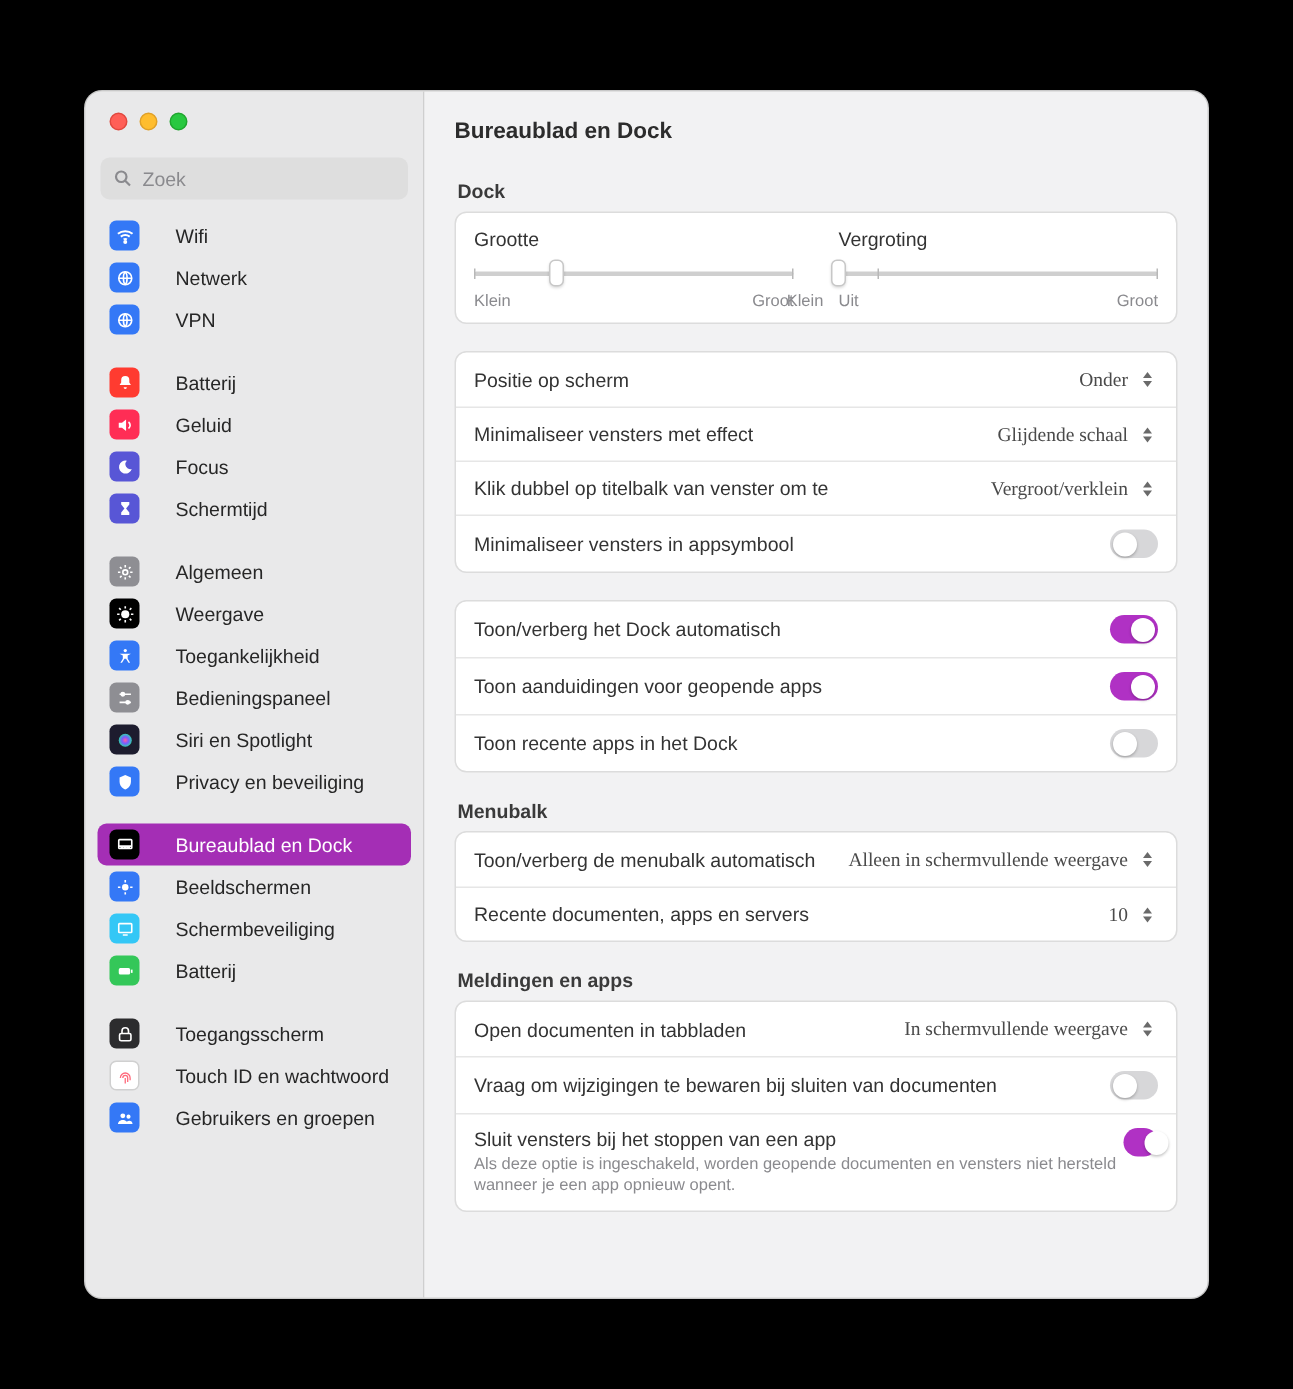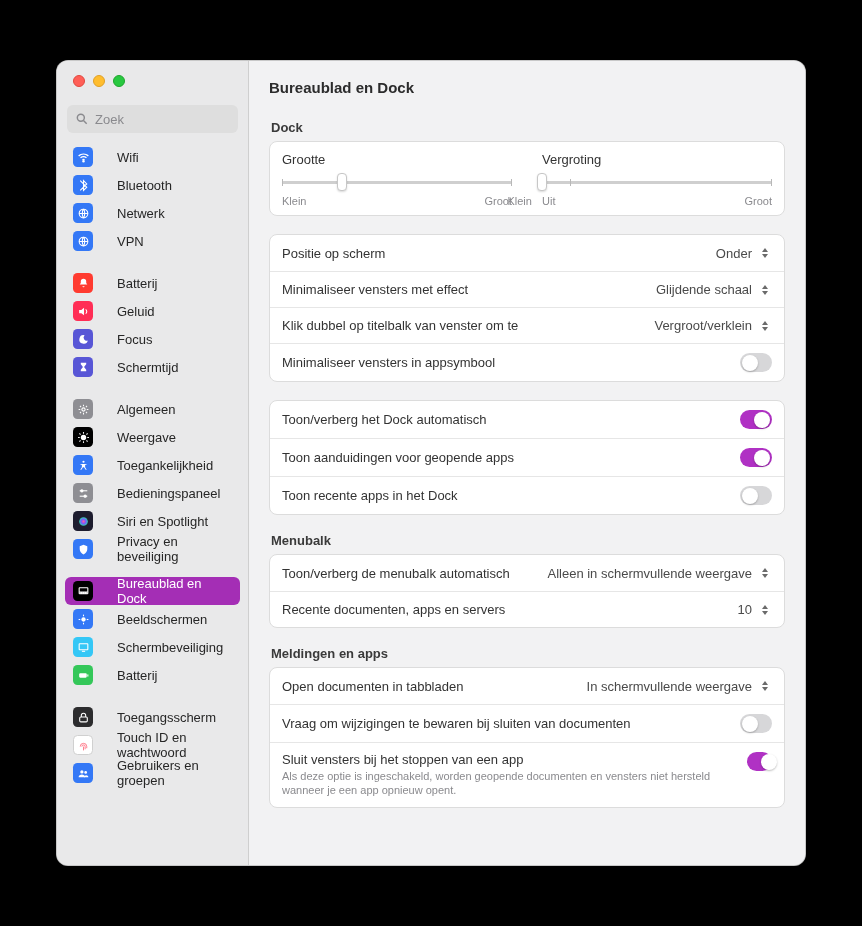--- a/index.html
+++ b/index.html
@@ -18,21 +18,21 @@
     height: 806px;
     background: #ececec;
     border-radius: 12px;
     box-shadow: 0 20px 60px rgba(0,0,0,.5);
     display:flex;
     overflow:hidden;
     border:1px solid rgba(0,0,0,.15);
   }
   
   .sidebar {
-    width: 192px;
+    width: 226px;
     background: linear-gradient(#e9e9ea,#e9e9ea);
     border-right:1px solid #cfcfcf;
     display:flex;
     flex-direction:column;
     position:relative;
   }
   .traffic {
     display:flex;
     gap:8px;
     padding:14px 0 0 16px;
@@ -121,21 +121,21 @@
     justify-content:space-between;
     padding:9px 12px;
     border-top:1px solid #e6e6e6;
     min-height:36px;
   }
   .row:first-child{border-top:none;}
   .row-label{flex:1; padding-right:10px;}
   .row-sub{font-size:11px;color:#8a8a8e;margin-top:2px;line-height:1.3;}
   .row-stack{display:flex;flex-direction:column;}
   .selectval{
-    display:flex;align-items:center;gap:6px;color:#4a4a4a;
+    display:flex;align-items:center;gap:6px;color:#4a4a4a;font-family:Liberation Serif, serif;
   }
   .updown{
     width:14px;height:16px;display:flex;flex-direction:column;justify-content:center;align-items:center;
   }
   .updown::before,.updown::after{
     content:"";width:0;height:0;border-left:3.5px solid transparent;border-right:3.5px solid transparent;
   }
   .updown::before{border-bottom:4px solid #6a6a6a;margin-bottom:2px;}
   .updown::after{border-top:4px solid #6a6a6a;}
   
@@ -196,28 +196,20 @@
                 <path d="M6.5 12.5a9 9 0 0 1 11 0"></path>
                 <path d="M10 16a4 4 0 0 1 4 0"></path>
                 <circle cx="12" cy="19" r="1.2" fill="white"></circle>
               </svg>
             </div>
             <span>Wifi</span>
           </div>
           <div class="sitem">
             <div class="sicon" style="background: rgb(52, 120, 246);">
               <svg viewBox="0 0 24 24" fill="none" stroke="white" stroke-width="2">
-                <path d="M12 3v18l6-6-12-12 12 12-6 6V3l6 6-12 12"></path>
-              </svg>
-            </div>
-            <span>Bluetooth</span>
-          </div>
-          <div class="sitem">
-            <div class="sicon" style="background: rgb(52, 120, 246);">
-              <svg viewBox="0 0 24 24" fill="none" stroke="white" stroke-width="2">
                 <circle cx="12" cy="12" r="8"></circle>
                 <path d="M4 12h16M12 4c3 3 3 13 0 16M12 4c-3 3-3 13 0 16"></path>
               </svg>
             </div>
             <span>Netwerk</span>
           </div>
           <div class="sitem">
             <div class="sicon" style="background: rgb(52, 120, 246);">
               <svg viewBox="0 0 24 24" fill="none" stroke="white" stroke-width="2">
                 <circle cx="12" cy="12" r="8"></circle>

